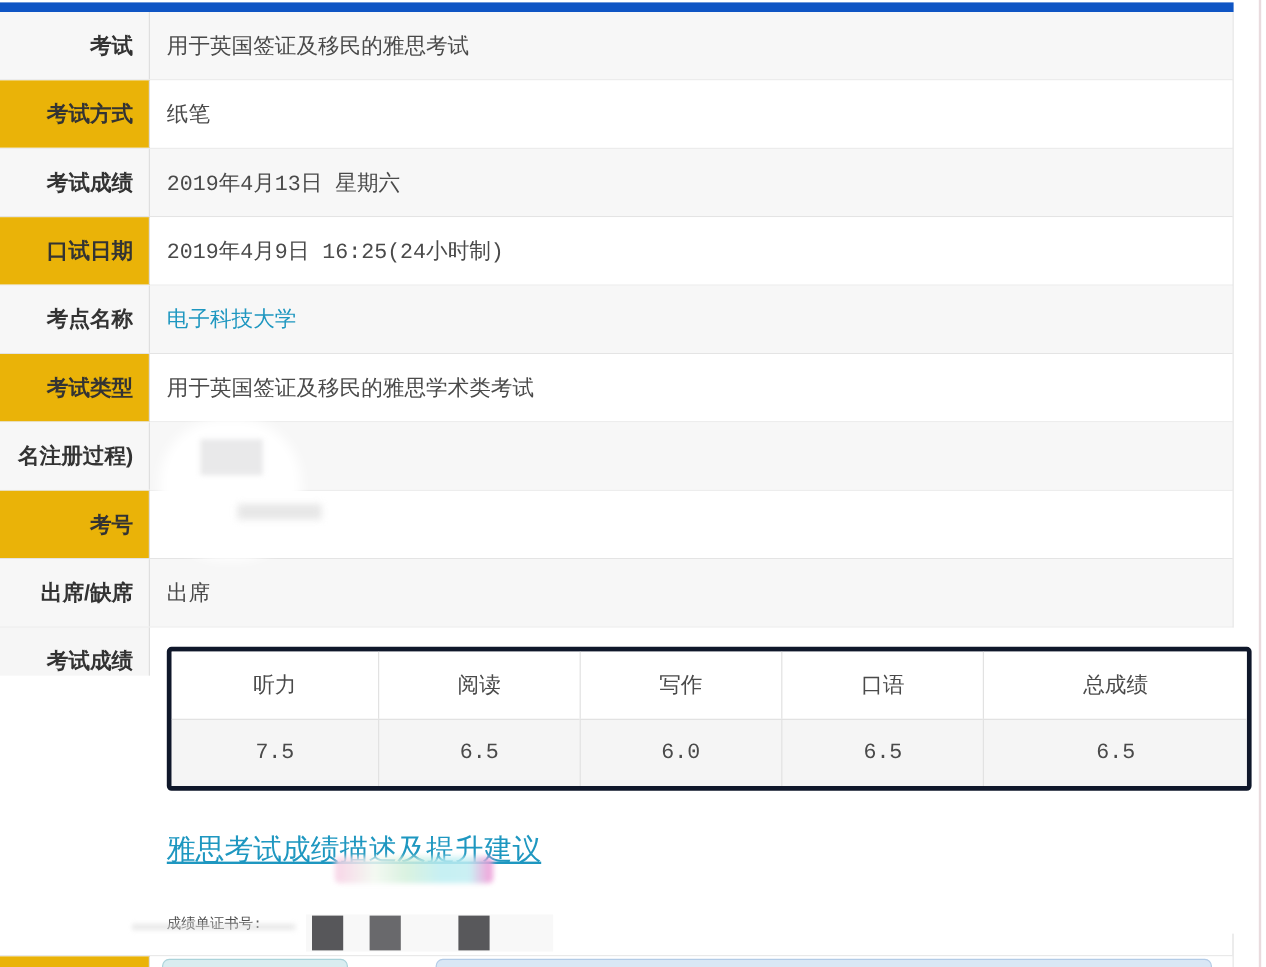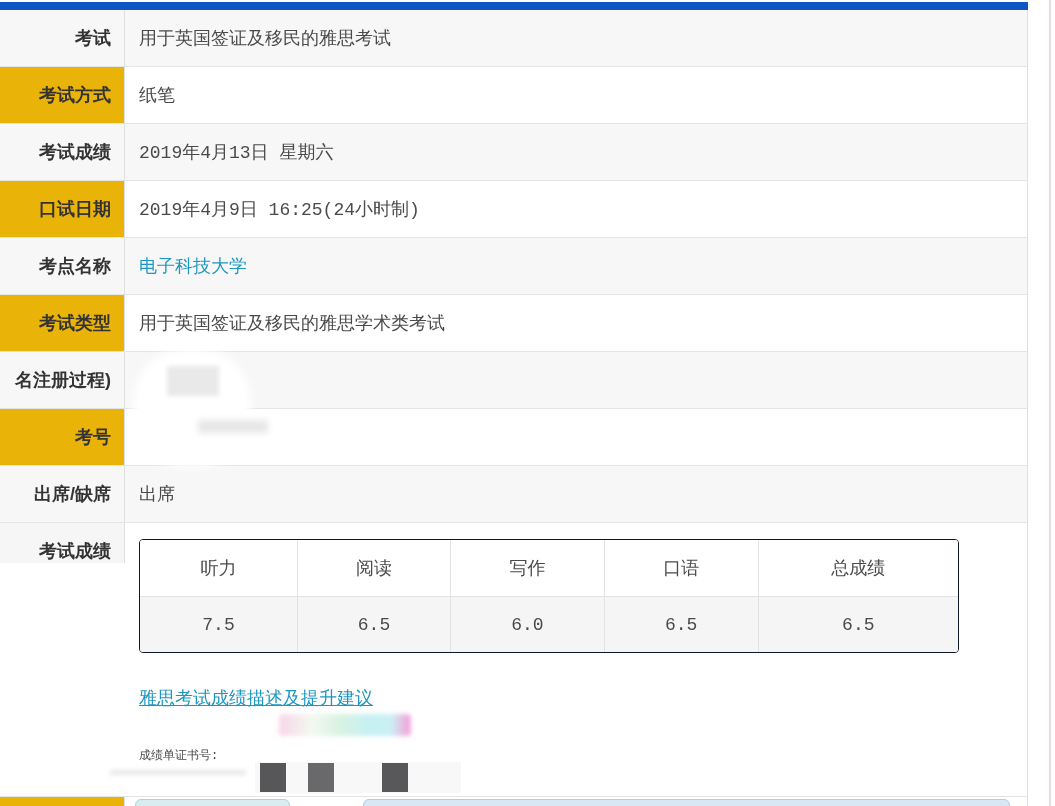--- a/index.html
+++ b/index.html
@@ -31,35 +31,35 @@
     font-size:18px; color:#4a4a4a; background:#ffffff;font-family:Liberation Mono, monospace;
   }
   a.teal-link{ color:#1e97c0; text-decoration:none; cursor:pointer; }
   a.teal-link.underlined{ text-decoration:underline; }
 
   
   .row.score-row{ min-height:274px; align-items:flex-start; }
   .row.score-row .label-cell{ align-items:flex-start; padding-top:16px; }
   .row.score-row .value-cell{ display:block; padding-top:16px; }
   .score-table{
-    width:820px; border:1px solid #0f172a; border-radius:4px; overflow:hidden;
+    width:904px; border:4px solid #0f172a; border-radius:4px; overflow:hidden;
     background:#fff;
   }
   .score-tr{ display:flex; }
   .score-tr.head .score-td{ background:#ffffff; }
   .score-tr.vals .score-td{ background:#f5f5f5; border-top:1px solid #e2e2e2; }
   .score-td{
     height:56px; display:flex; align-items:center; justify-content:center;
     font-size:18px; color:#4a4a4a; border-left:1px solid #e2e2e2;
   }
   .score-td:first-child{ border-left:none; }
   .c0{ flex:0 0 19.2%; } .c1{ flex:0 0 18.7%; } .c2{ flex:0 0 18.8%; }
   .c3{ flex:0 0 18.8%; } .c4{ flex:1; }
 
-  .advice-link-wrap{ margin-top:33px; font-size:18px; }
+  .advice-link-wrap{ margin-top:33px; font-size:24px; }
   .cert-line{ margin-top:37px; font-size:12px; color:#4a4a4a; display:flex; align-items:center; }
 
   .bottom-row{ display:flex; border-bottom:none; min-height:9px; }
 
   
   .blob-white{
     position:absolute; left:133px; top:349px; width:118px; height:118px;
     background:#ffffff; border-radius:45%; filter:blur(5px);
   }
   .blob-gray{

